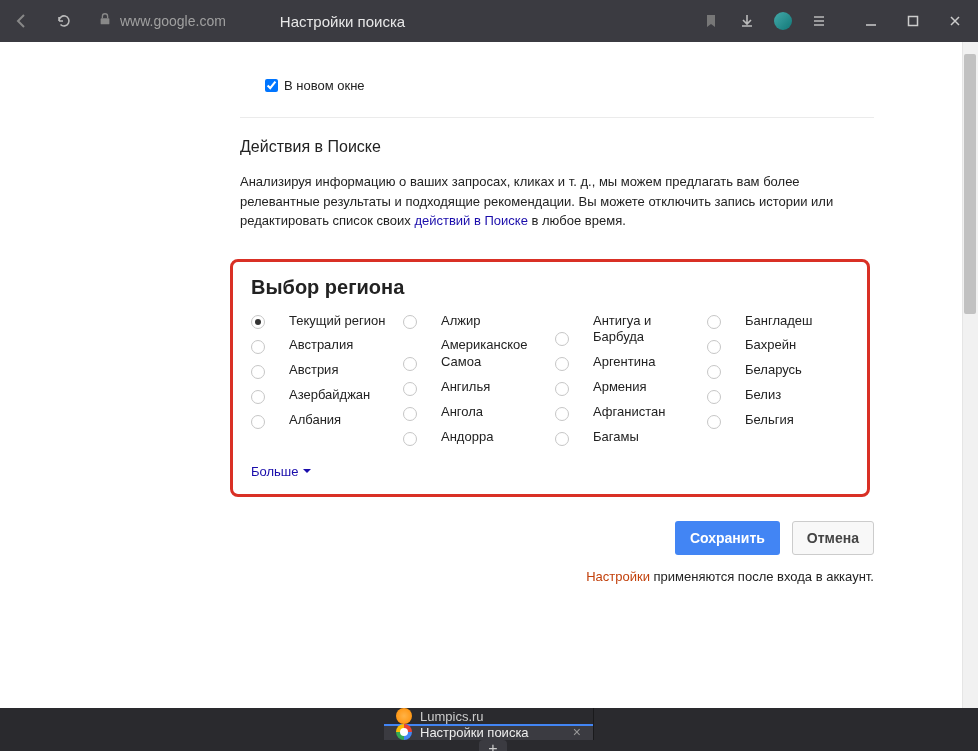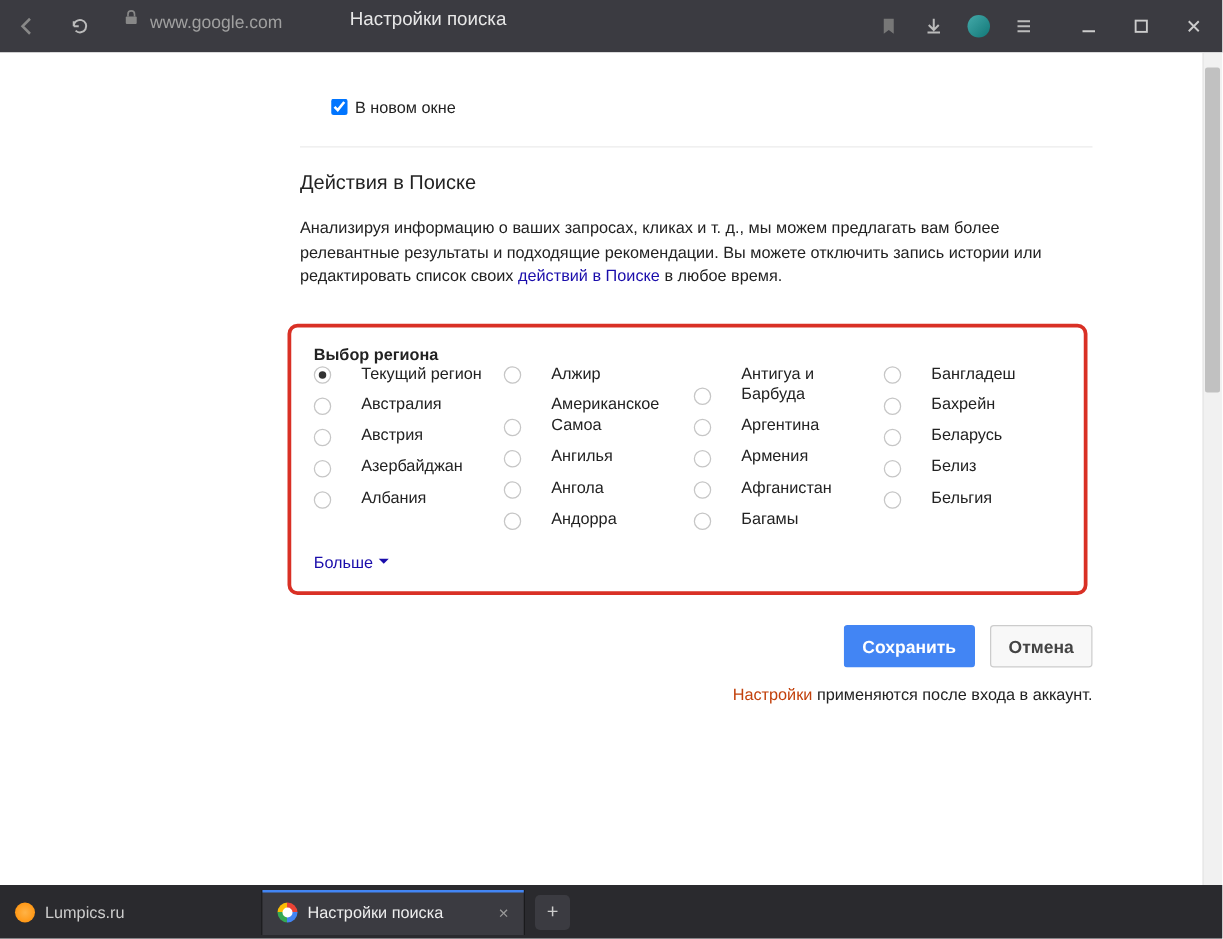--- a/index.html
+++ b/index.html
@@ -1,19 +1,19 @@
 <!DOCTYPE html>
 <html><head>
 <meta charset="utf-8">
 <style>
   * { margin: 0; padding: 0; box-sizing: border-box; }
   body { font-family: Arial, sans-serif; background: #fff; width: 978px; height: 751px; overflow: hidden; position: relative; }
   
   .titlebar { background: #3b3b41; height: 42px; display: flex; align-items: center; padding: 0 8px; color: #ddd; }
-  .tb-left { display: flex; align-items: flex-start; gap: 14px; }
+  .tb-left { display: flex; align-items: center; gap: 14px; }
   .tb-btn { width: 28px; height: 28px; display: flex; align-items: center; justify-content: center; color: #999; cursor: pointer; }
   .url-area { display: flex; align-items: center; gap: 8px; margin-left: 6px; }
   .lock-icon { width: 14px; height: 14px; }
   .url-text { color: #a0a0a0; font-size: 14px; }
   .page-title-bar { color: #e8e8e8; font-size: 15px; margin-left: 40px; }
   .tb-right { margin-left: auto; display: flex; align-items: center; gap: 18px; }
   .tb-icon { width: 18px; height: 18px; display: flex; align-items: center; justify-content: center; color: #aaa; }
   .profile-dot { width: 18px; height: 18px; border-radius: 50%; background: linear-gradient(135deg,#4aa,#177); }
   .win-btns { display: flex; gap: 12px; margin-left: 10px; }
   .win-btn { width: 30px; height: 28px; display: flex; align-items: center; justify-content: center; color: #ccc; }
@@ -26,37 +26,37 @@
   .settings-body { padding-left: 200px; padding-top: 20px; width: 880px; }
   .section { border-top: 1px solid #ebebeb; padding: 20px 0 24px 0; width: 634px; }
   .section.first { border-top: none; padding-top: 16px; }
   .sec-title { color: #222; font-size: 16px; font-weight: normal; margin-bottom: 16px; }
   .chk-row { display: flex; align-items: center; gap: 6px; color: #222; font-size: 13px; padding-left: 25px; }
   .chk-row input { width: 13px; height: 13px; }
   .sec-desc { color: #222; font-size: 13px; line-height: 1.5; }
   .sec-desc a { color: #1a0dab; text-decoration: none; }
 
   .region-box { border: 3px solid #d93025; border-radius: 8px; padding: 14px 18px 14px 18px; width: 640px; margin-left: -10px; margin-top: 4px; }
-  .region-title { color: #222; font-size: 13px; font-weight: bold; }
+  .region-title { color: #222; font-size: 20px; font-weight: bold; margin-bottom: 14px; }
   .region-cols { display: flex; gap: 10px; }
   .region-col { flex: 1; }
   .radio-row { display: flex; align-items: flex-end; gap: 24px; margin-bottom: 8px; color: #222; font-size: 13px; line-height: 1.3; }
   .radio { width: 14px; height: 14px; border: 1px solid #c6c6c6; border-radius: 50%; flex-shrink: 0; margin-top: 1px; position: relative; background: #fff; }
   .radio.selected::after { content: ""; position: absolute; top: 3px; left: 3px; width: 6px; height: 6px; background: #333; border-radius: 50%; }
   .more-link { color: #1a0dab; font-size: 13px; display: inline-flex; align-items: center; gap: 4px; margin-top: 10px; cursor: pointer; }
   .caret-down { width: 0; height: 0; border-left: 4px solid transparent; border-right: 4px solid transparent; border-top: 4px solid #1a0dab; }
 
   .btn-row { display: flex; justify-content: flex-end; gap: 12px; width: 634px; margin-top: 24px; }
   .btn { font-size: 14px; padding: 8px 14px; border-radius: 3px; cursor: pointer; border: 1px solid transparent; font-weight: bold; }
   .btn-primary { background: #4285f4; color: #fff; }
   .btn-secondary { background: #f8f8f8; color: #444; border: 1px solid #ccc; }
   .login-note { text-align: right; width: 634px; font-size: 13px; color: #222; margin-top: 14px; }
   .login-note a { color: #c2410c; text-decoration: none; }
 
-  .tabbar { position: absolute; bottom: 0; left: 0; right: 0; height: 43px; background: #2a2a2e; display: flex; align-items: center; }
+  .tabbar { position: absolute; bottom: 0; left: 0; right: 0; height: 43px; background: #2a2a2e; display: flex; align-items: center; flex-direction: column; }
   .tab { height: 36px; display: flex; align-items: center; gap: 8px; padding: 0 12px; color: #ccc; font-size: 13px; min-width: 210px; border-right: 1px solid #1a1a1c; position: relative; cursor: pointer; }
   .tab.active { background: #3b3b41; color: #eee; }
   .tab.active::before { content: ""; position: absolute; top: 0; left: 0; right: 0; height: 2px; background: #4285f4; }
   .tab-fav { width: 16px; height: 16px; border-radius: 50%; flex-shrink: 0; }
   .fav-orange { background: radial-gradient(circle,#ffb347,#ff8c00); }
   .fav-google { background: conic-gradient(#ea4335 0 25%, #4285f4 0 50%, #34a853 0 75%, #fbbc05 0); border-radius: 50%; position: relative; }
   .fav-google::after { content:""; position:absolute; top:4px; left:4px; width:8px; height:8px; background:#fff; border-radius:50%; }
   .tab-close { margin-left: auto; color: #999; font-size: 14px; }
   .addtab { width: 28px; height: 28px; display: flex; align-items: center; justify-content: center; color: #ccc; background: #3b3b41; border-radius: 4px; margin-left: 8px; cursor: pointer; }
 </style>

